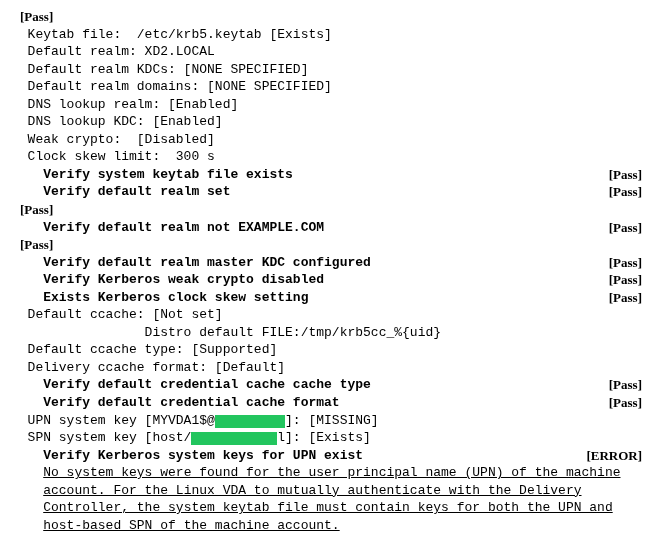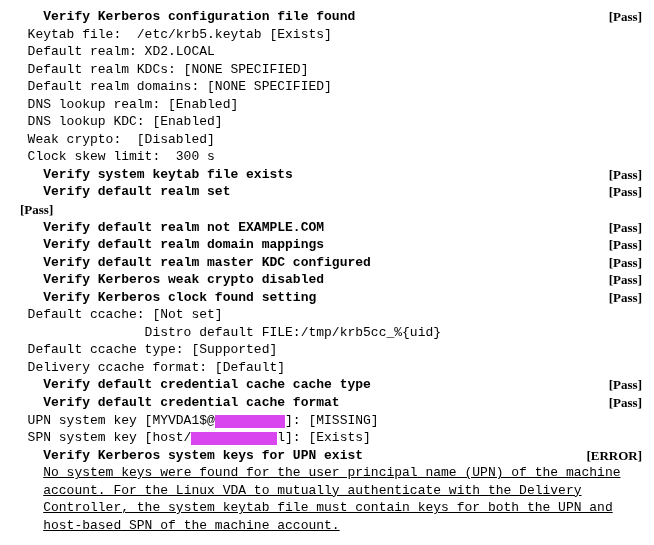--- a/index.html
+++ b/index.html
@@ -32,32 +32,31 @@
   .indent1 { padding-left: 2ch; font-family: Liberation Mono, monospace; }
   .indent2 { padding-left: 4ch; }
   .msgblock {
     max-width: 630px;
     padding-left: 4ch;
     white-space: normal;
     text-decoration: underline;
   }
   .redact {
     display: inline-block;
-    background: #d946ef;
+    background: #22c55e;
     color: transparent;
     user-select: none;
     vertical-align: text-bottom;
     height: 1em;
   }
 </style>
 </head>
 <body>
 
 <div class="line bold">
-  <span class="left indent2">Verify Kerberos configuration file found</span>
   <span class="status">[Pass]</span>
 </div>
 
 <div class="line">
   <span class="left indent1">Keytab file:  /etc/krb5.keytab [Exists]</span>
 </div>
 <div class="line">
   <span class="left indent1">Default realm: XD2.LOCAL</span>
 </div>
 <div class="line">
@@ -88,33 +87,32 @@
   <span class="status">[Pass]</span>
 </div>
 <div class="line bold">
   <span class="status">[Pass]</span>
 </div>
 <div class="line bold">
   <span class="left indent2">Verify default realm not EXAMPLE.COM</span>
   <span class="status">[Pass]</span>
 </div>
 <div class="line bold">
-  <span class="left indent2">Verify default realm domain mappings</span>
   <span class="status">[Pass]</span>
 </div>
 <div class="line bold">
   <span class="left indent2">Verify default realm master KDC configured</span>
   <span class="status">[Pass]</span>
 </div>
 <div class="line bold">
   <span class="left indent2">Verify Kerberos weak crypto disabled</span>
   <span class="status">[Pass]</span>
 </div>
 <div class="line bold">
-  <span class="left indent2">Verify Kerberos clock found setting</span>
+  <span class="left indent2">Exists Kerberos clock skew setting</span>
   <span class="status">[Pass]</span>
 </div>
 
 <div class="line">
   <span class="left indent1">Default ccache: [Not set]</span>
 </div>
 <div class="line">
   <span class="left" style="padding-left:17ch">Distro default FILE:/tmp/krb5cc_%{uid}</span>
 </div>
 <div class="line">

